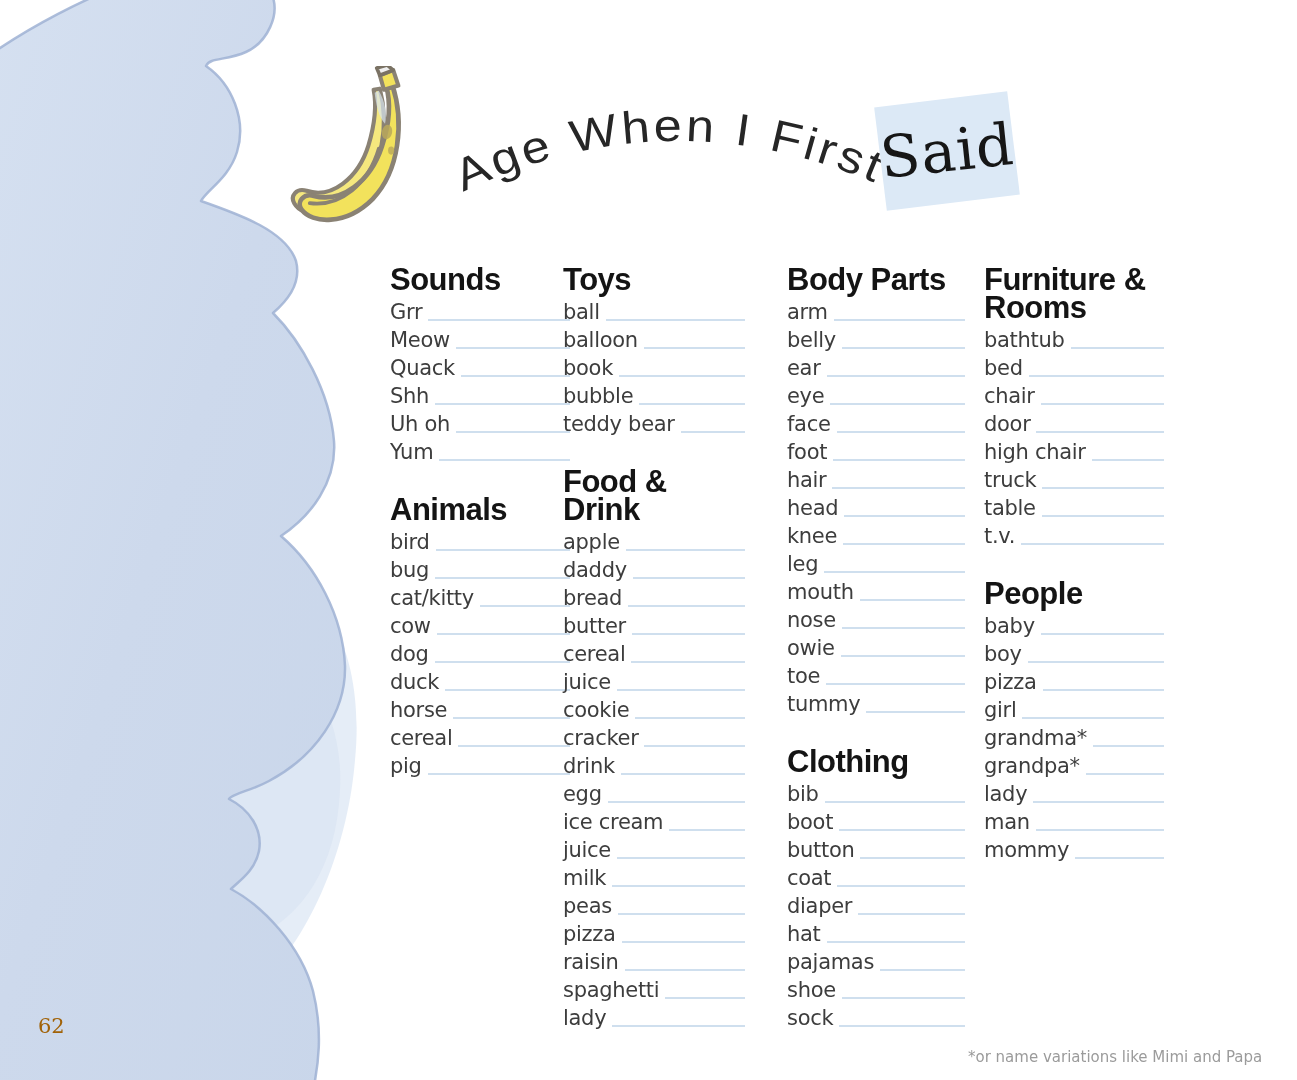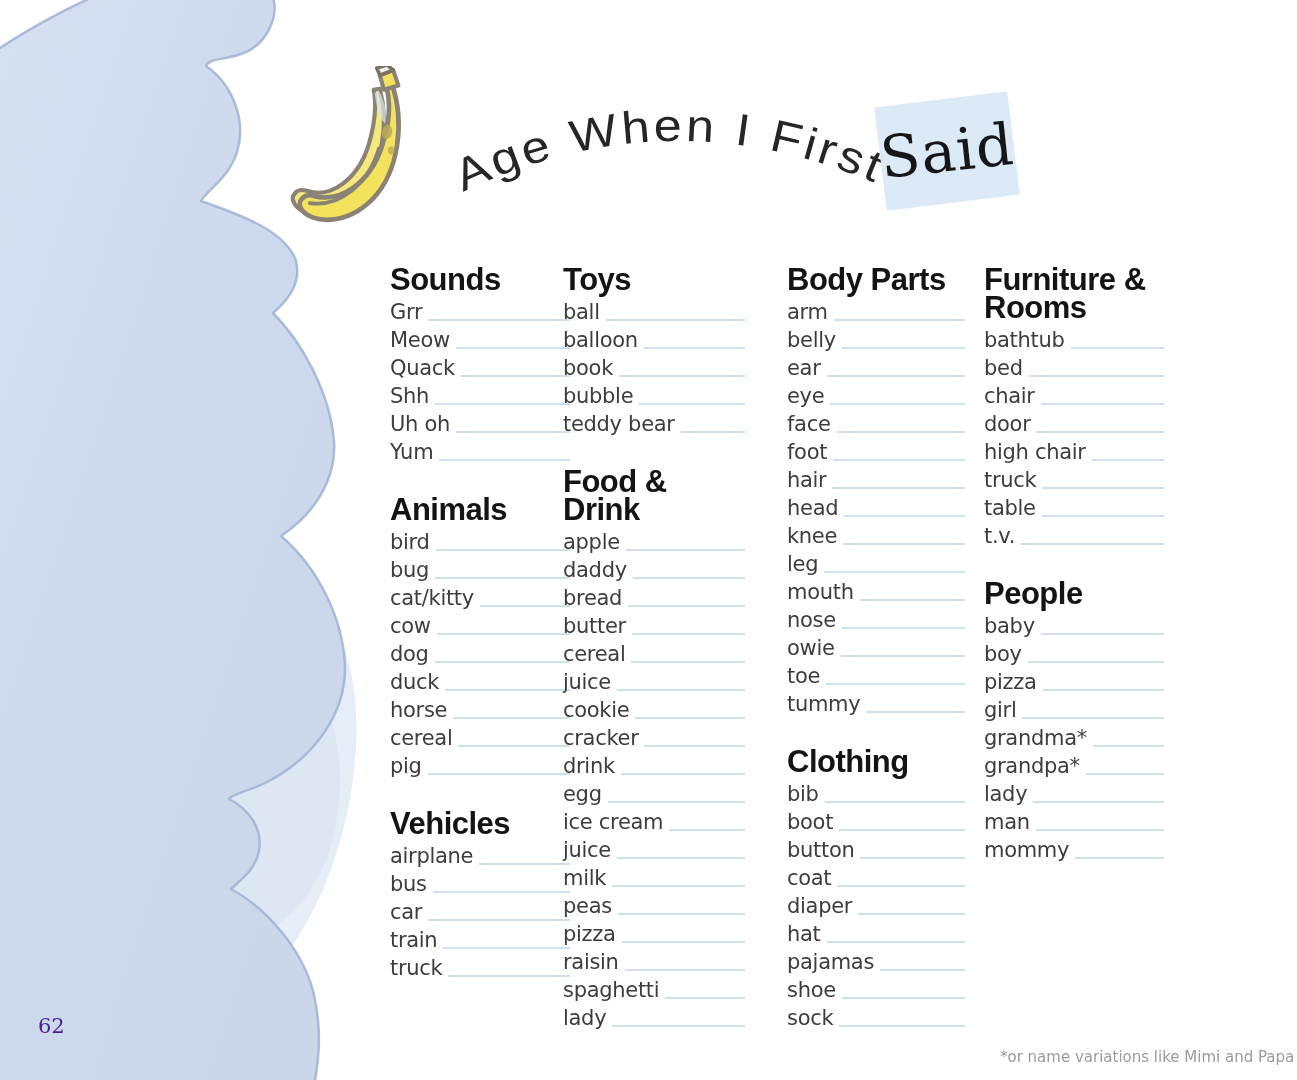--- a/index.html
+++ b/index.html
@@ -28,22 +28,22 @@
   .arc-text{font-family:"Liberation Sans", sans-serif;font-size:45px;fill:#262626;
             letter-spacing:3px;}
   .said-box{position:absolute;left:880px;top:99px;width:134px;height:104px;
             background:#dce9f6;transform:rotate(-7deg);display:flex;
             align-items:center;justify-content:center;}
   .said-text{font-family:"DejaVu Serif", serif;font-size:58px;color:#161616;
              letter-spacing:1px;transform:rotate(1deg);}
 
   
   .page-number{position:absolute;left:38px;top:1014px;
-               font-family:"DejaVu Serif", serif;font-size:21px;color:#4c1d95;}
-  .footnote{position:absolute;left:1000px;top:1048px;white-space:nowrap;
+               font-family:"DejaVu Serif", serif;font-size:21px;color:#a16207;}
+  .footnote{position:absolute;left:968px;top:1048px;white-space:nowrap;
             font-family:"DejaVu Sans", sans-serif;font-size:15px;color:#9b9b9b;}
 
   .cloud-svg,.banana-svg{position:absolute;pointer-events:none;}
   .cloud-svg{left:0;top:0;}
   .banana-svg{left:287px;top:66px;}
 </style>
 </head>
 <body>
 
 <div class="page">
@@ -174,43 +174,20 @@
         </div>
         <div class="row">
           <span class="word">cereal</span>
           <span class="fill-line"></span>
         </div>
         <div class="row">
           <span class="word">pig</span>
           <span class="fill-line"></span>
         </div>
       </div>
-      <div class="section">
-        <h2 class="section-title">Vehicles</h2>
-        <div class="row">
-          <span class="word">airplane</span>
-          <span class="fill-line"></span>
-        </div>
-        <div class="row">
-          <span class="word">bus</span>
-          <span class="fill-line"></span>
-        </div>
-        <div class="row">
-          <span class="word">car</span>
-          <span class="fill-line"></span>
-        </div>
-        <div class="row">
-          <span class="word">train</span>
-          <span class="fill-line"></span>
-        </div>
-        <div class="row">
-          <span class="word">truck</span>
-          <span class="fill-line"></span>
-        </div>
-      </div>
     </div>
   <div class="column" id="col2">
       <div class="section">
         <h2 class="section-title">Toys</h2>
         <div class="row">
           <span class="word">ball</span>
           <span class="fill-line"></span>
         </div>
         <div class="row">
           <span class="word">balloon</span>

